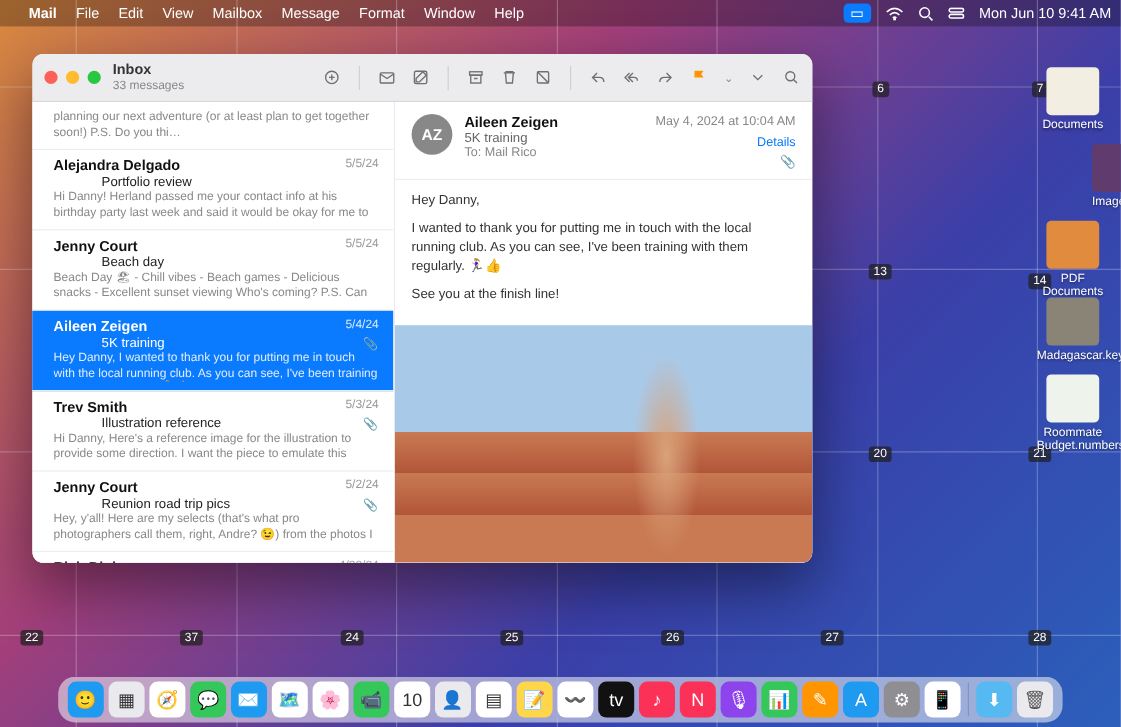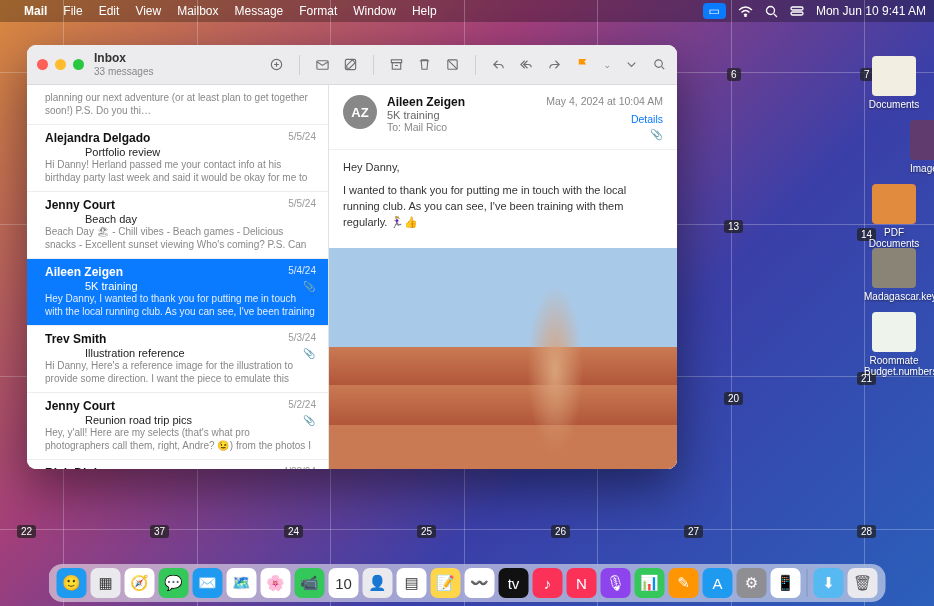--- a/index.html
+++ b/index.html
@@ -188,21 +188,21 @@
     <div class="gridnum" style="left: 323px; top: 220px;">10</div>
     <div class="gridnum" style="left: 457px; top: 220px;">11</div>
     <div class="gridnum" style="left: 590px; top: 220px;">12</div>
     <div class="gridnum" style="left: 724px; top: 220px;">13</div>
     <div class="gridnum" style="left: 857px; top: 228px;">14</div>
     <div class="gridnum" style="left: 56px; top: 372px;">15</div>
     <div class="gridnum" style="left: 190px; top: 372px;">16</div>
     <div class="gridnum" style="left: 323px; top: 372px;">17</div>
     <div class="gridnum" style="left: 457px; top: 372px;">18</div>
     <div class="gridnum" style="left: 590px; top: 372px;">19</div>
-    <div class="gridnum" style="left: 724px; top: 392px;">20</div>
+    <div class="gridnum" style="left: 724px; top: 372px;">20</div>
     <div class="gridnum" style="left: 857px; top: 372px;">21</div>
     <div class="gridnum" style="left: 17px; top: 525px;">22</div>
     <div class="gridnum" style="left: 150px; top: 525px;">37</div>
     <div class="gridnum" style="left: 284px; top: 525px;">24</div>
     <div class="gridnum" style="left: 417px; top: 525px;">25</div>
     <div class="gridnum" style="left: 551px; top: 525px;">26</div>
     <div class="gridnum" style="left: 684px; top: 525px;">27</div>
     <div class="gridnum" style="left: 857px; top: 525px;">28</div>
   </div>
 
@@ -385,20 +385,21 @@
         </div>
         <div class="right">
           <div>May 4, 2024 at 10:04 AM</div>
           <a class="details">Details</a>
           <div style="color:#b5b5ba;margin-top:3px;">📎</div>
         </div>
       </div>
       <div class="content" id="viewer-body">
           <p>Hey Danny,</p>
           <p>I wanted to thank you for putting me in touch with the local running club. As you can see, I've been training with them regularly. 🏃🏼‍♀️👍</p>
+          <p>See you at the finish line!</p>
         </div>
       <div class="hero"></div>
     </div>
   </div>
 </div>
 
 <div class="dock" id="dock">
     <div class="app" style="background: rgb(30, 155, 240); color: rgb(255, 255, 255);">🙂</div>
     <div class="app" style="background: rgb(233, 233, 238); color: rgb(51, 51, 51);">▦</div>
     <div class="app" style="background: rgb(255, 255, 255); color: rgb(51, 51, 51);">🧭</div>

